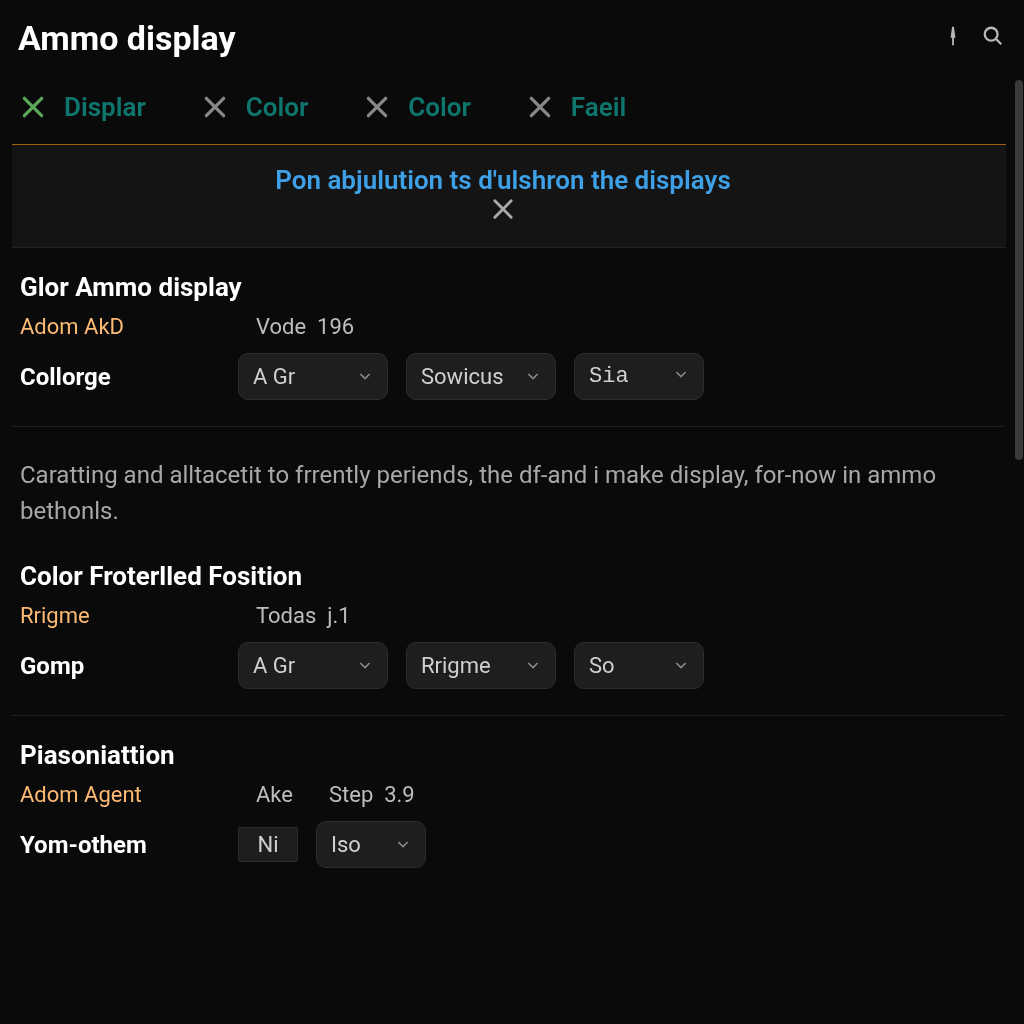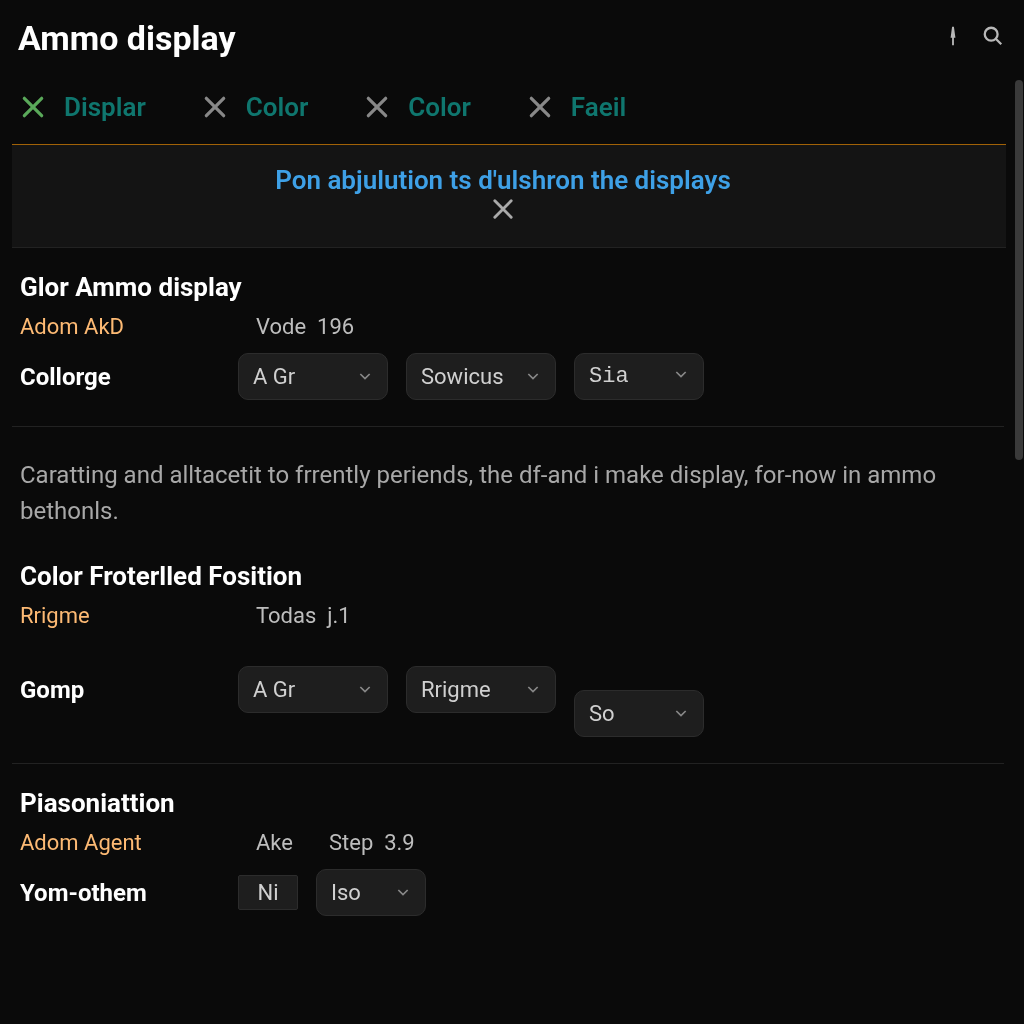--- a/index.html
+++ b/index.html
@@ -298,21 +298,21 @@
         <span class="chev"><svg viewBox="0 0 24 24">
               <path d="M5 9 L12 16 L19 9"></path>
             </svg></span>
       </div>
       <div class="dropdown">
         <span>Rrigme</span>
         <span class="chev"><svg viewBox="0 0 24 24">
               <path d="M5 9 L12 16 L19 9"></path>
             </svg></span>
       </div>
-      <div class="dropdown" style="min-width:130px;margin-top:48px;">
+      <div class="dropdown" style="min-width:130px;">
         <span>So</span>
         <span class="chev"><svg viewBox="0 0 24 24">
               <path d="M5 9 L12 16 L19 9"></path>
             </svg></span>
       </div>
     </div>
   </div>
 
   <div class="divider"></div>
 

